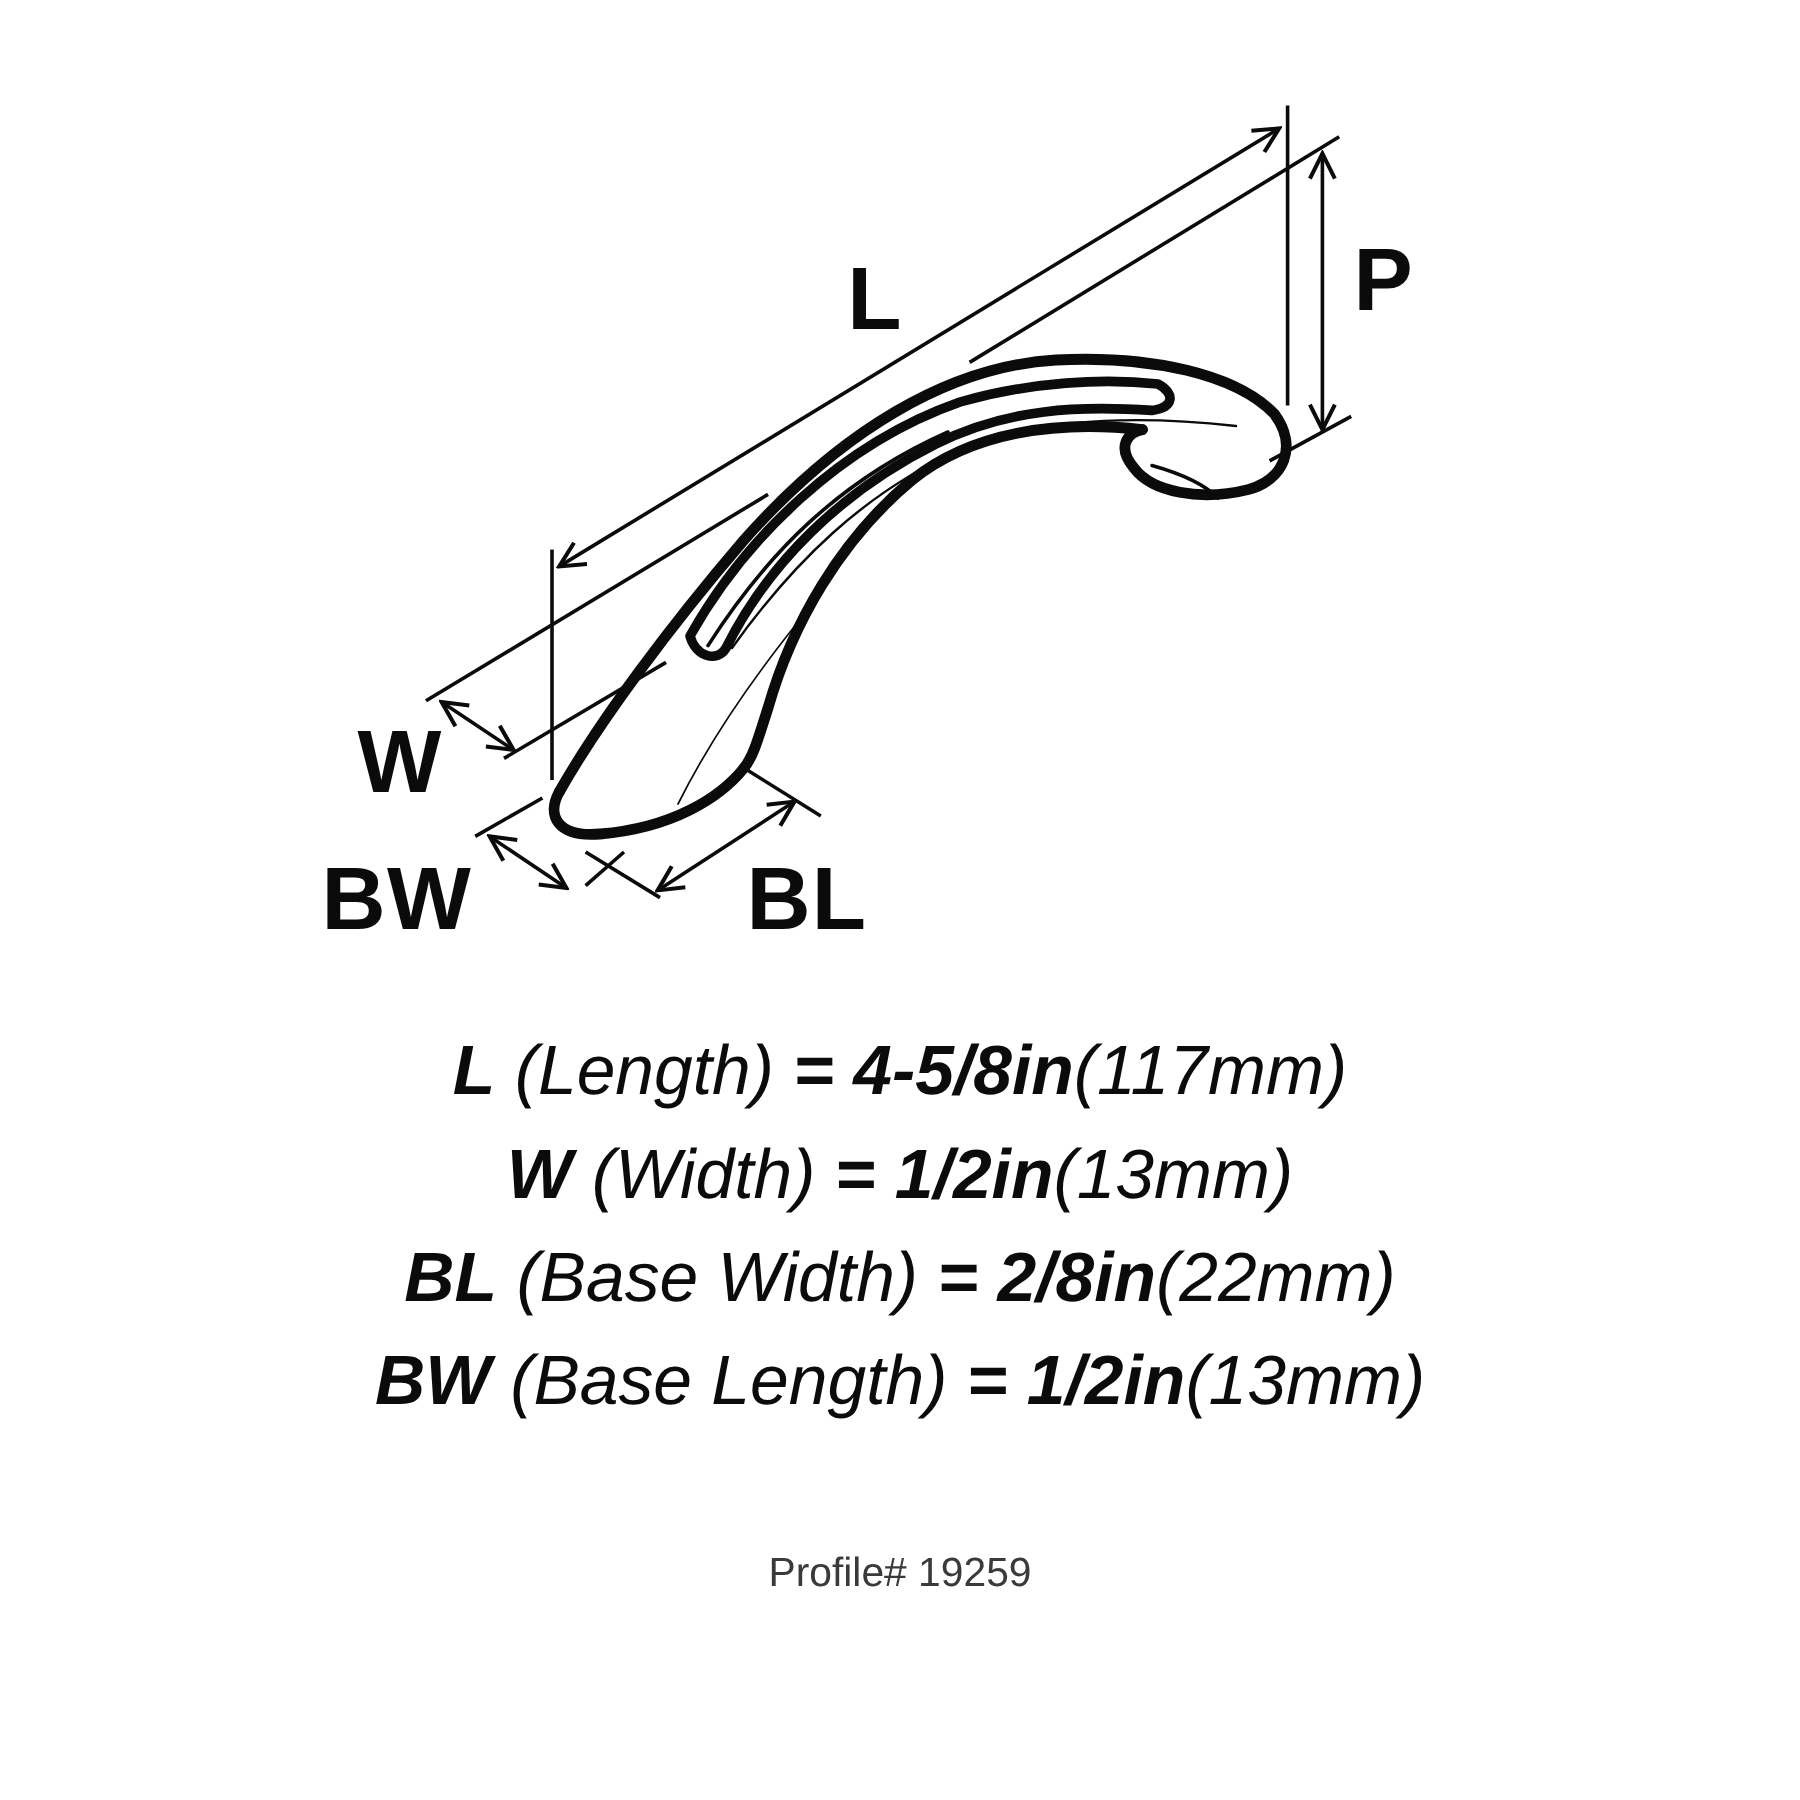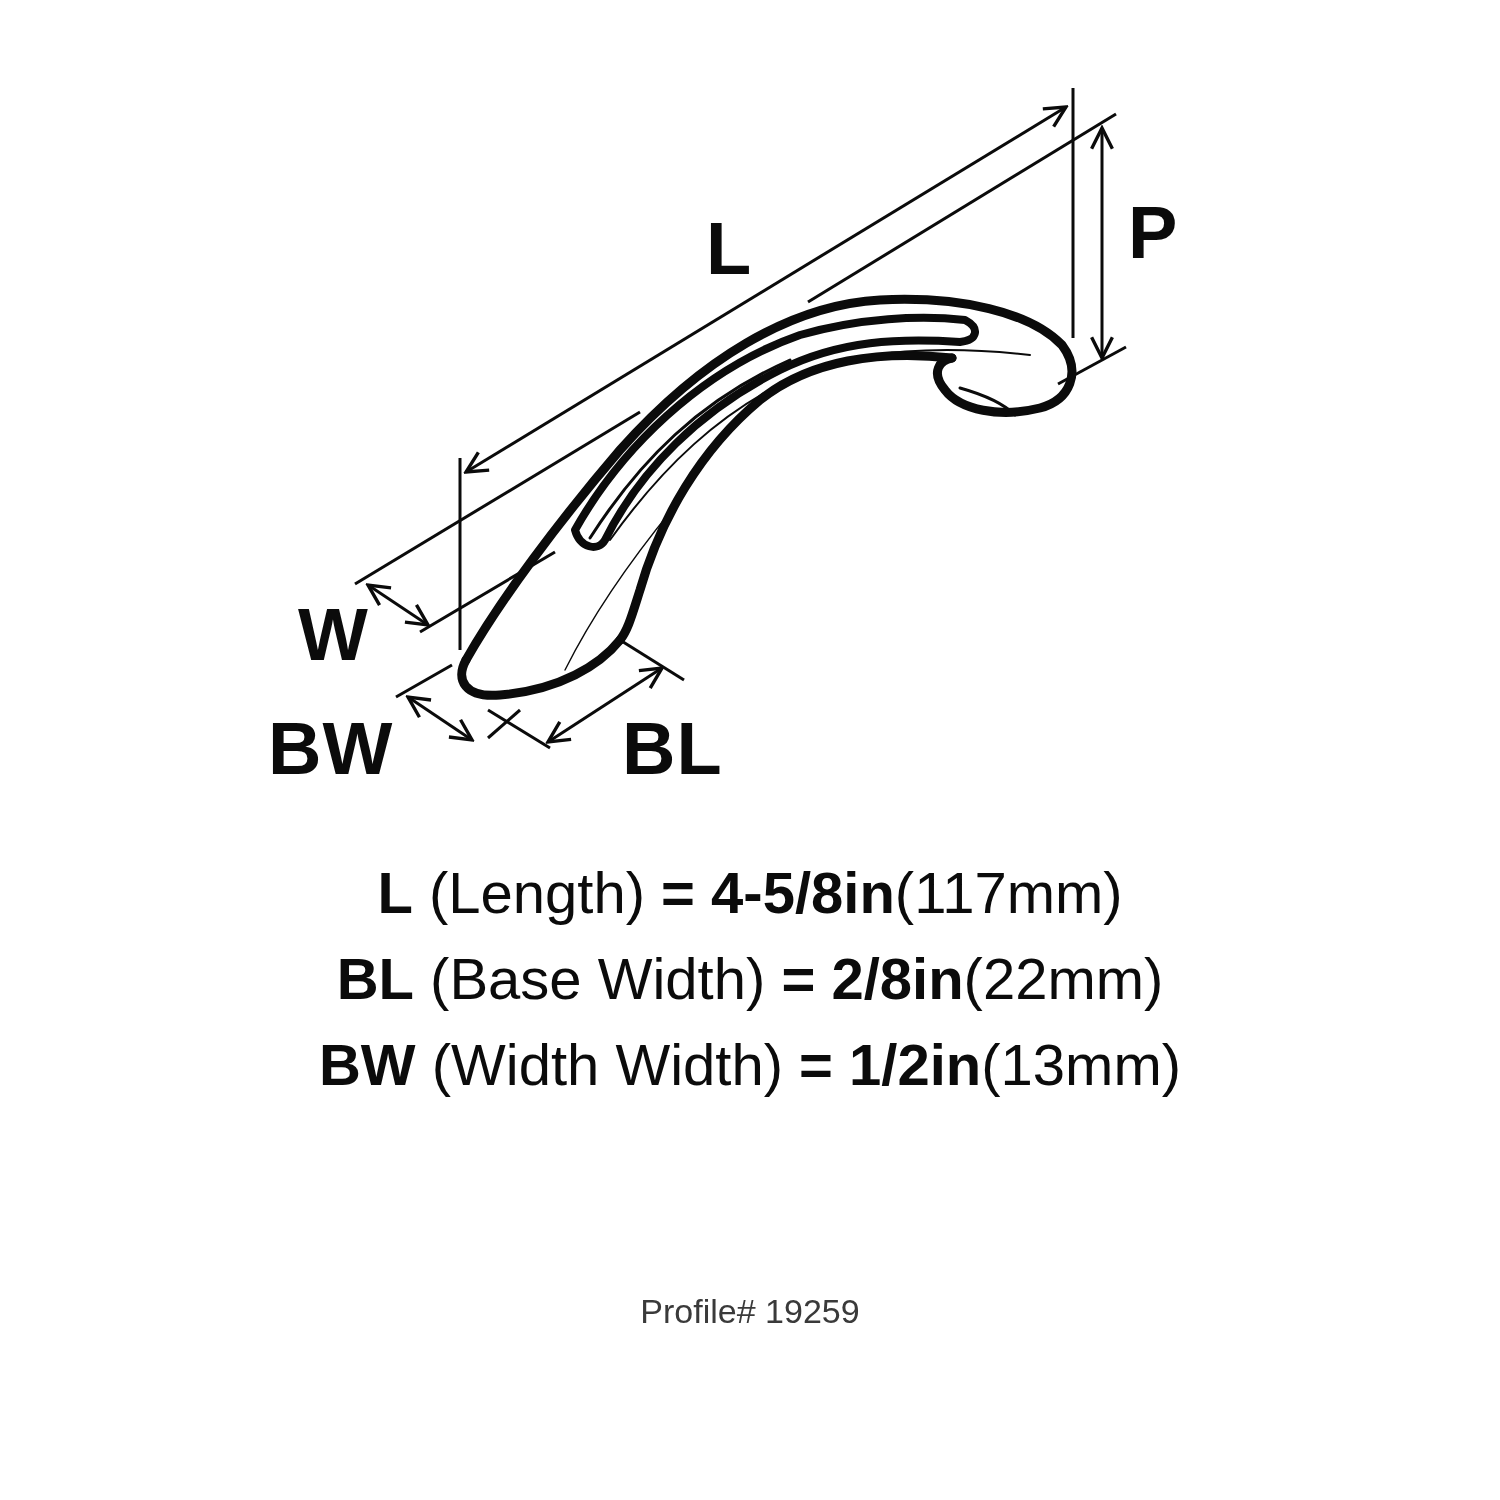--- a/index.html
+++ b/index.html
@@ -1,21 +1,21 @@
 <!DOCTYPE html>
 <html><head>
 <meta charset="utf-8">
 <style>
   html, body { margin: 0; padding: 0; background: #ffffff; }
   body { width: 1500px; height: 1500px; position: relative; overflow: hidden;
          font-family: "Liberation Sans", "DejaVu Sans", sans-serif; color: #0b0b0b; }
   #diagram { position: absolute; left: 0; top: 0; width: 1500px; height: 820px; }
   .dim-label { position: absolute; font-family: "Liberation Sans", sans-serif; font-weight: 700;
                font-size: 74px; line-height: 1; color: #0b0b0b; letter-spacing: 1px; }
-  #specs { position: absolute; left: 0; top: 850px; width: 1500px; text-align: center; }
+  #specs { position: absolute; left: 0; top: 850px; width: 1500px; text-align: center; font-style: italic; }
   .spec-line { font-size: 58px; line-height: 86px; white-space: nowrap; color: #0b0b0b; }
   .spec-key { font-weight: 700; }
   .spec-name { font-weight: 400; }
   .spec-eq { font-weight: 700; }
   .spec-in { font-weight: 700; }
   .spec-mm { font-weight: 400; }
   #profile { position: absolute; left: 0; top: 1292px; width: 1500px; text-align: center;
              font-size: 34px; color: #3a3a3a; }
 </style>
 </head>
@@ -81,26 +81,32 @@
 </div>
 
 <div id="specs">
   <div class="spec-line">
     <span class="spec-key">L</span>
     <span class="spec-name">(Length)</span>
     <span class="spec-eq">=</span>
     <span class="spec-in">4-5/8in</span><span class="spec-mm">(117mm)</span>
   </div>
   <div class="spec-line">
+    <span class="spec-key">W</span>
+    <span class="spec-name">(Width)</span>
+    <span class="spec-eq">=</span>
+    <span class="spec-in">1/2in</span><span class="spec-mm">(13mm)</span>
+  </div>
+  <div class="spec-line">
     <span class="spec-key">BL</span>
     <span class="spec-name">(Base Width)</span>
     <span class="spec-eq">=</span>
     <span class="spec-in">2/8in</span><span class="spec-mm">(22mm)</span>
   </div>
   <div class="spec-line">
     <span class="spec-key">BW</span>
-    <span class="spec-name">(Width Width)</span>
+    <span class="spec-name">(Base Length)</span>
     <span class="spec-eq">=</span>
     <span class="spec-in">1/2in</span><span class="spec-mm">(13mm)</span>
   </div>
 </div>
 
 <div id="profile">Profile# 19259</div>
 
 </body></html>

